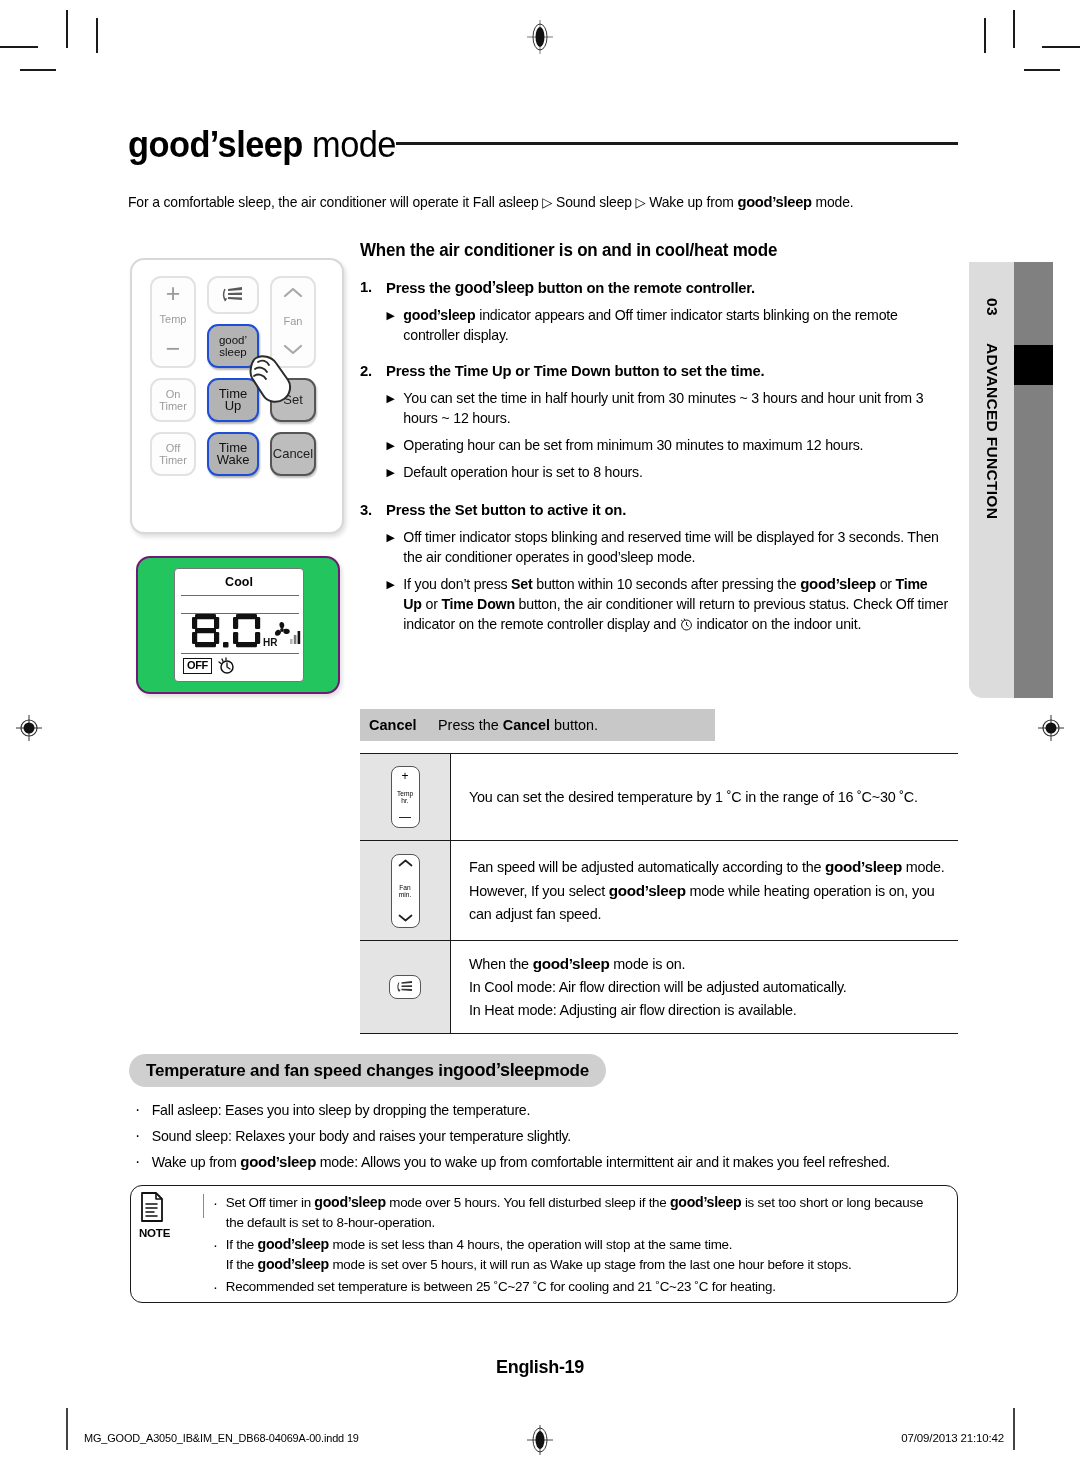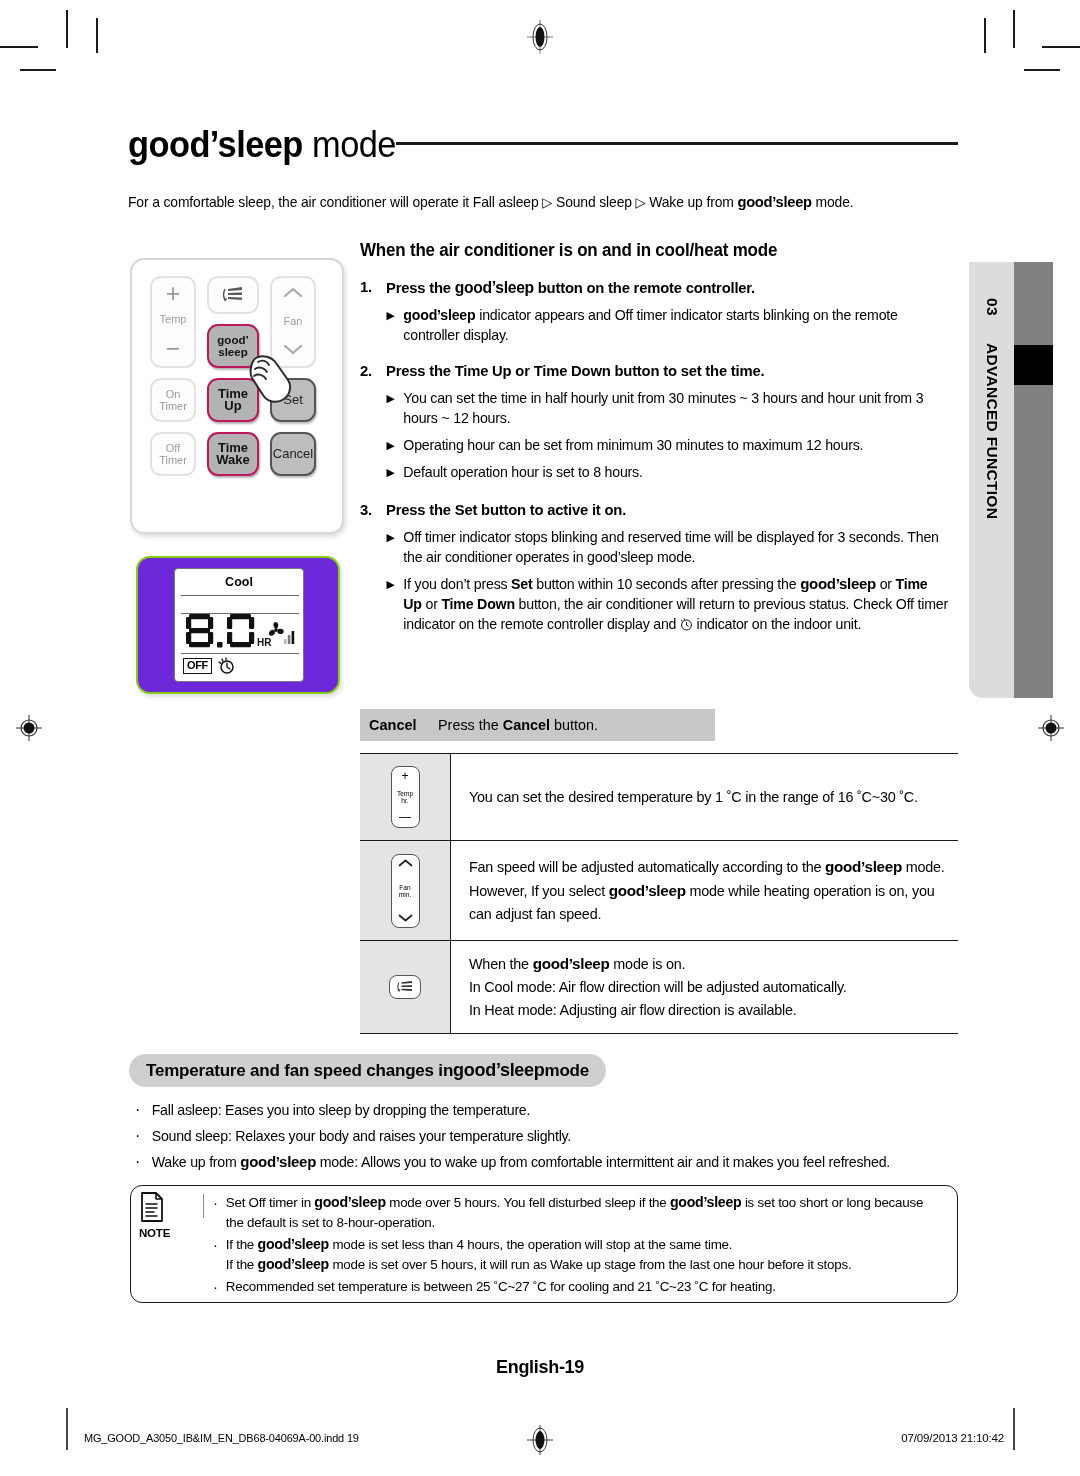--- a/index.html
+++ b/index.html
@@ -96,23 +96,23 @@
     line-height: 12px;
     text-align: center;
   }
   .btn-light {
     background: #fdfdfd;
     border: 2px solid #e2e2e2;
     color: #9b9b9b;
   }
   .btn-dark {
     background: #b3b3b3;
-    border: 2px solid #be185d;
+    border: 2px solid #1d4ed8;
     color: #111;
-    font-weight: 700;
+    font-weight: 400;
     box-shadow: 1px 2px 2px rgba(0,0,0,0.3);
     text-align: center;
   }
   .btn-mid {
     background: #bdbdbd;
     border: 2px solid #555;
     color: #222;
     box-shadow: 1px 2px 2px rgba(0,0,0,0.25);
   }
   #btn-temp { left: 4px; top: 2px; width: 46px; height: 92px; justify-content: space-between; padding: 7px 0 9px; }
@@ -135,42 +135,42 @@
     width: 62px; height: 62px;
     z-index: 5;
     pointer-events: none;
   }
 
   
   #lcd-card {
     position: absolute;
     left: 136px; top: 556px;
     width: 200px; height: 134px;
-    border: 2px solid #84cc16;
+    border: 2px solid #701a75;
     border-radius: 14px;
-    background: #6d28d9;
+    background: #22c55e;
     box-shadow: 2px 3px 4px rgba(0,0,0,0.13);
   }
   #lcd-screen {
     position: absolute;
     left: 36px; top: 10px;
     width: 130px; height: 114px;
     border: 1.5px solid #777;
     border-radius: 4px;
     background: #fff;
     box-sizing: border-box;
   }
   #lcd-mode {
     position: absolute; left: 0; top: 6px; width: 100%;
     text-align: center; font-size: 12.5px; font-weight: 700;
   }
   .lcd-rule { position: absolute; left: 6px; width: 118px; height: 1.2px; background: #6b6b6b; }
   #lcd-big {
     position: absolute;
-    left: 10px; top: 44px;
+    left: 16px; top: 44px;
     width: 110px; height: 36px;
   }
   #lcd-bottom {
     position: absolute;
     left: 8px; top: 88px;
     display: flex; align-items: center; gap: 4px;
   }
   #lcd-off {
     border: 1.6px solid #111;
     font-size: 11px; font-weight: 700;

